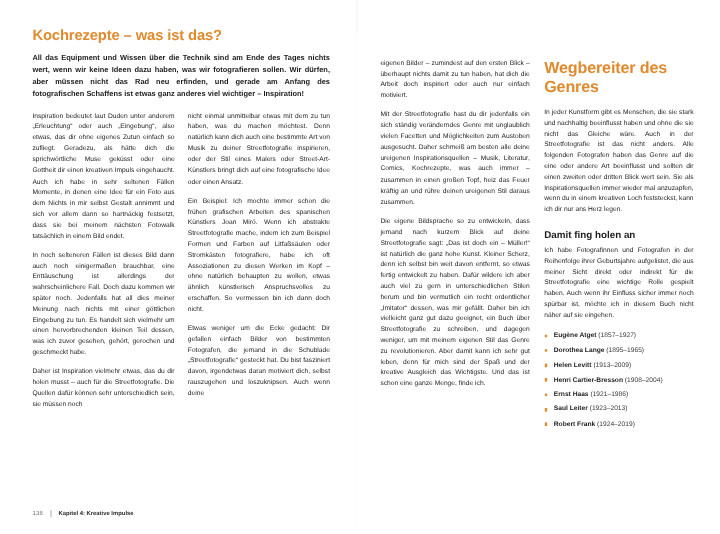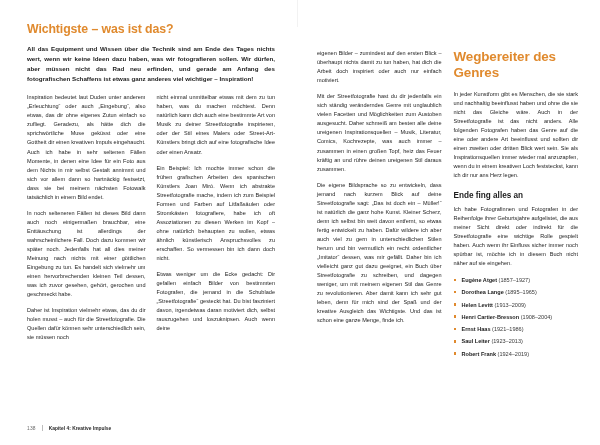--- a/index.html
+++ b/index.html
@@ -171,21 +171,21 @@
   }
   .footer-label.plain { font-weight: normal; color: #4a4a4a; }
 </style>
 </head>
 <body>
 
 <div class="spread">
 
   <div class="page page-left">
 
-    <h1 class="chapter-title">Wichtigste – was ist das?</h1>
+    <h1 class="chapter-title">Kochrezepte – was ist das?</h1>
 
     <p class="intro">All das Equipment und Wissen über die Technik sind am Ende des Tages nichts wert, wenn wir keine Ideen dazu haben, was wir fotografieren sollen. Wir dürfen, aber müssen nicht das Rad neu erfinden, und gerade am Anfang des fotografischen Schaffens ist etwas ganz anderes viel wichtiger – Inspiration!</p>
 
     <div class="cols2">
       <div class="col">
         <p class="body">Inspiration bedeutet laut Duden unter anderem „Erleuchtung“ oder auch „Eingebung“, also etwas, das dir ohne eigenes Zutun einfach so zufliegt. Geradezu, als hätte dich die sprichwörtliche Muse geküsst oder eine Gottheit dir einen kreativen Impuls eingehaucht. Auch ich habe in sehr seltenen Fällen Momente, in denen eine Idee für ein Foto aus dem Nichts in mir selbst Gestalt annimmt und sich vor allem dann so hartnäckig festsetzt, dass sie bei meinem nächsten Fotowalk tatsächlich in einem Bild endet.</p>
         <p class="body">In noch selteneren Fällen ist dieses Bild dann auch noch einigermaßen brauchbar, eine Enttäuschung ist allerdings der wahrscheinlichere Fall. Doch dazu kommen wir später noch. Jedenfalls hat all dies meiner Meinung nach nichts mit einer göttlichen Eingebung zu tun. Es handelt sich vielmehr um einen hervorbrechenden kleinen Teil dessen, was ich zuvor gesehen, gehört, gerochen und geschmeckt habe.</p>
         <p class="body">Daher ist Inspiration vielmehr etwas, das du dir holen musst – auch für die Streetfotografie. Die Quellen dafür können sehr unterschiedlich sein, sie müssen noch</p>
       </div>
       <div class="col">
@@ -211,21 +211,21 @@
         <p class="body">eigenen Bilder – zumindest auf den ersten Blick – überhaupt nichts damit zu tun haben, hat dich die Arbeit doch inspiriert oder auch nur einfach motiviert.</p>
         <p class="body">Mit der Streetfotografie hast du dir jedenfalls ein sich ständig veränderndes Genre mit unglaublich vielen Facetten und Möglichkeiten zum Austoben ausgesucht. Daher schmeiß am besten alle deine ureigenen Inspirationsquellen – Musik, Literatur, Comics, Kochrezepte, was auch immer – zusammen in einen großen Topf, heiz das Feuer kräftig an und rühre deinen ureigenen Stil daraus zusammen.</p>
         <p class="body">Die eigene Bildsprache so zu entwickeln, dass jemand nach kurzem Blick auf deine Streetfotografie sagt: „Das ist doch ein – Müller!“ ist natürlich die ganz hohe Kunst. Kleiner Scherz, denn ich selbst bin weit davon entfernt, so etwas fertig entwickelt zu haben. Dafür wildere ich aber auch viel zu gern in unterschiedlichen Stilen herum und bin vermutlich ein recht ordentlicher „Imitator“ dessen, was mir gefällt. Daher bin ich vielleicht ganz gut dazu geeignet, ein Buch über Streetfotografie zu schreiben, und dagegen weniger, um mit meinem eigenen Stil das Genre zu revolutionieren. Aber damit kann ich sehr gut leben, denn für mich sind der Spaß und der kreative Ausgleich das Wichtigste. Und das ist schon eine ganze Menge, finde ich.</p>
       </div>
 
       <div class="rp-col rp-col-2">
         <h2 class="section-title">Wegbereiter des Genres</h2>
 
         <p class="body" style="margin-top:9px">In jeder Kunstform gibt es Menschen, die sie stark und nachhaltig beeinflusst haben und ohne die sie nicht das Gleiche wäre. Auch in der Streetfotografie ist das nicht anders. Alle folgenden Fotografen haben das Genre auf die eine oder andere Art beeinflusst und sollten dir einen zweiten oder dritten Blick wert sein. Sie als Inspirationsquellen immer wieder mal anzuzapfen, wenn du in einem kreativen Loch feststeckst, kann ich dir nur ans Herz legen.</p>
 
-        <h3 class="sub-title" style="margin-top:11px">Ende fing alles an</h3>
+        <h3 class="sub-title" style="margin-top:11px">Damit fing holen an</h3>
 
         <p class="body">Ich habe Fotografinnen und Fotografen in der Reihenfolge ihrer Geburtsjahre aufgelistet, die aus meiner Sicht direkt oder indirekt für die Streetfotografie eine wichtige Rolle gespielt haben. Auch wenn ihr Einfluss sicher immer noch spürbar ist, möchte ich in diesem Buch nicht näher auf sie eingehen.</p>
 
         <ul class="pioneers">
           <li>
             <span class="bullet"></span>
             <span class="p-name">Eugène Atget</span>
             <span class="p-years">(1857–1927)</span>
           </li>
           <li>

